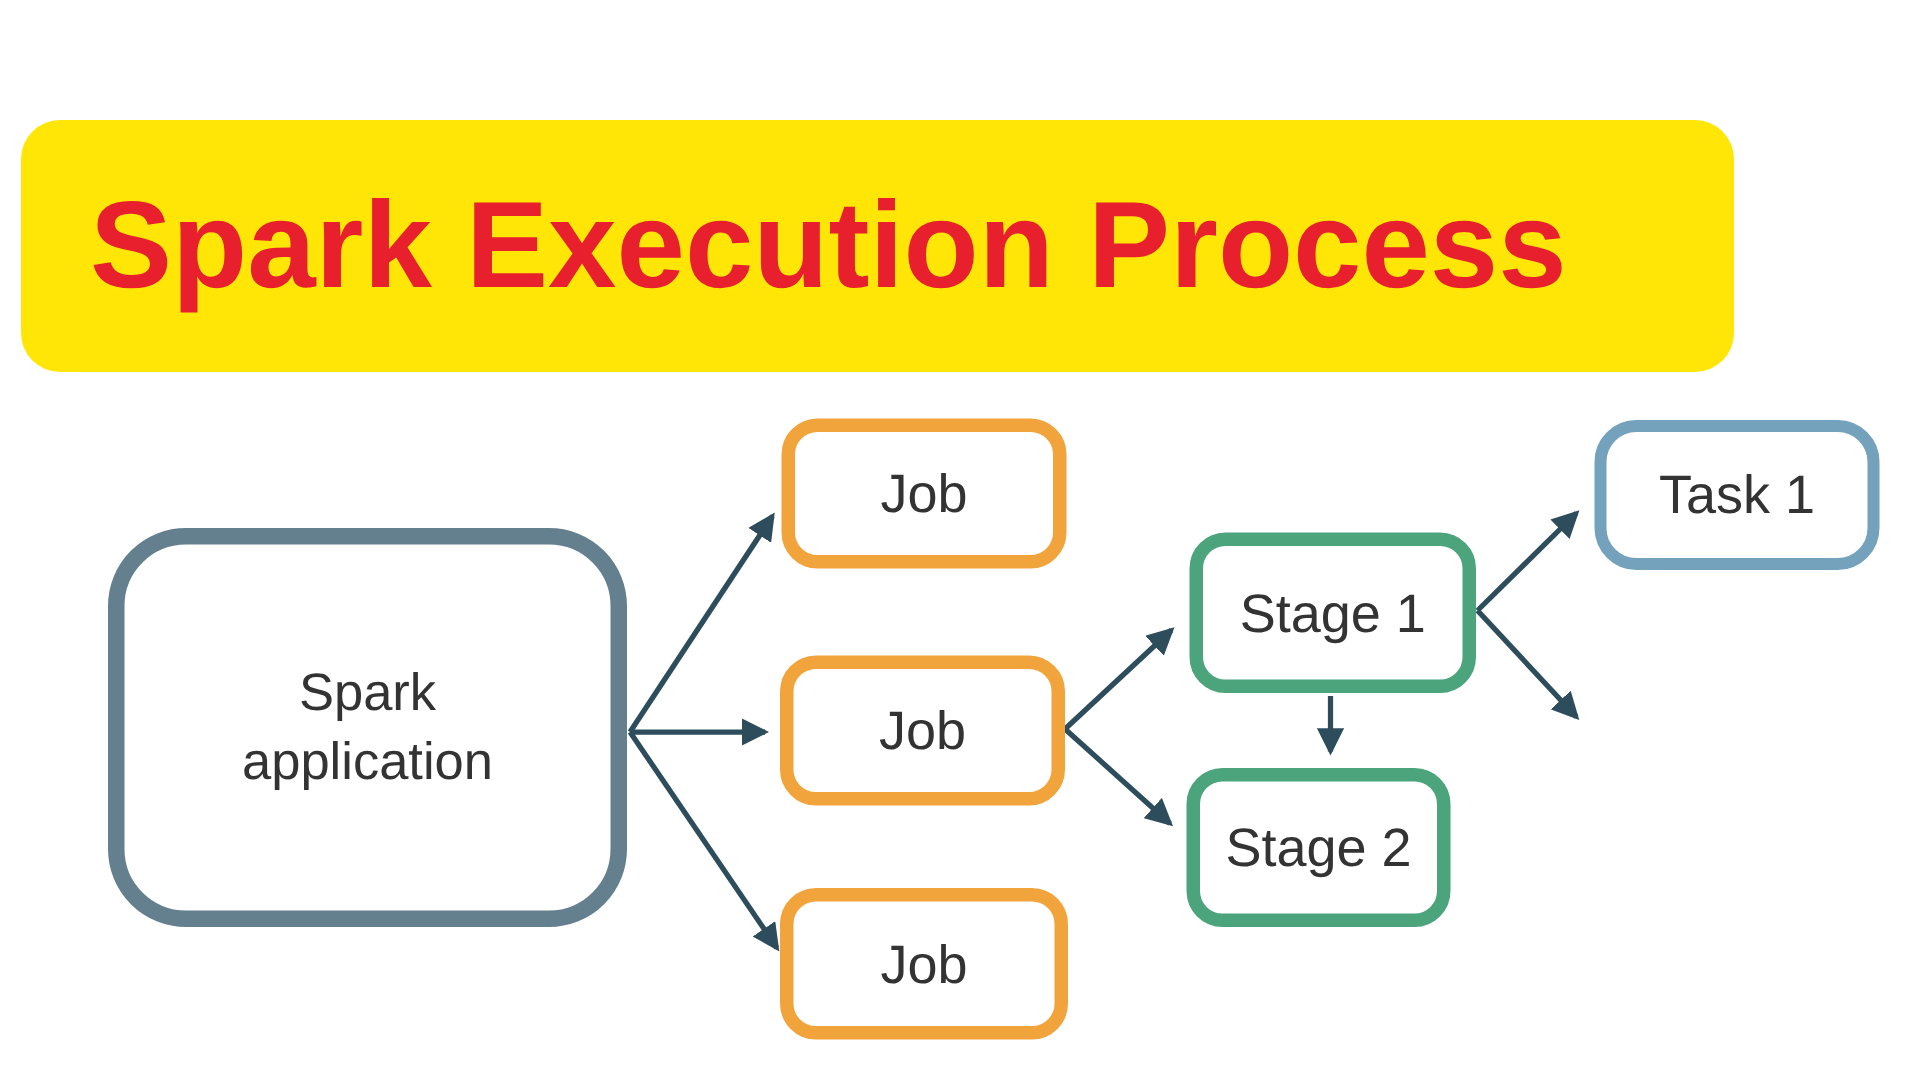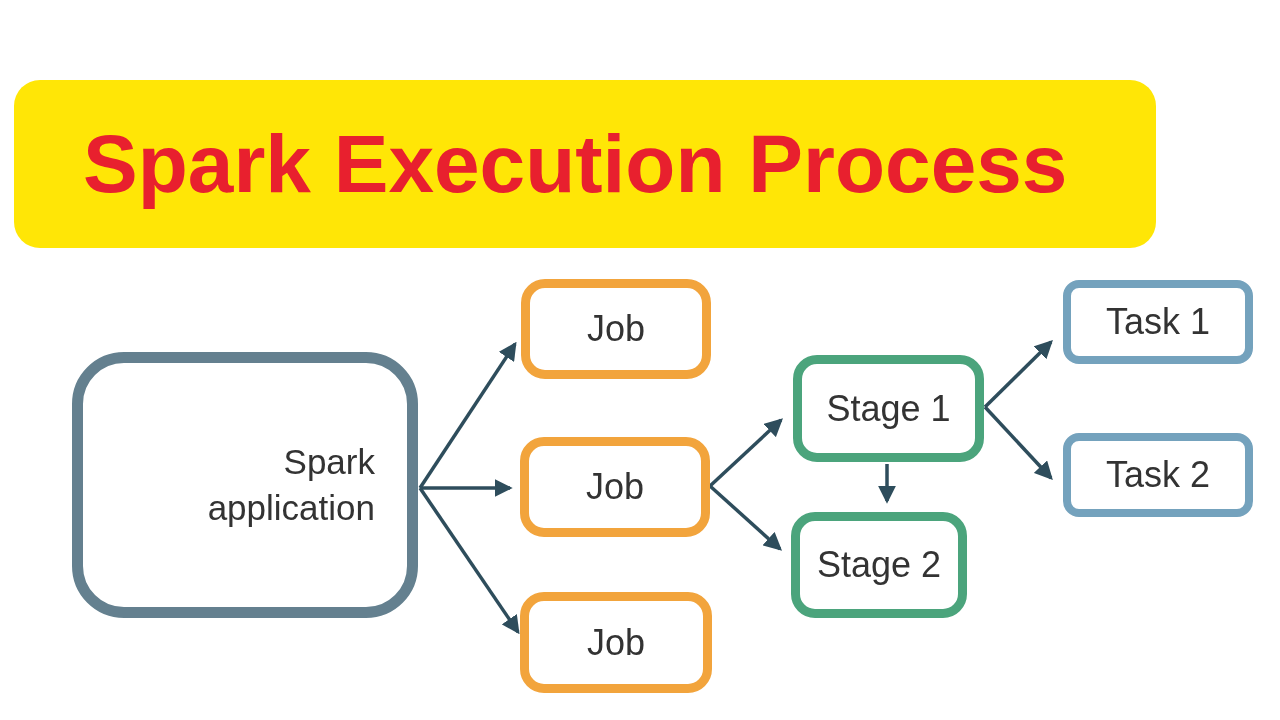--- a/index.html
+++ b/index.html
@@ -18,21 +18,21 @@
   .banner {
     position: absolute;
     left: 14px;
     top: 80px;
     width: 1142px;
     height: 168px;
     background: #FFE606;
     border-radius: 26px;
     display: flex;
     align-items: center;
-    padding-left: 69px;
+    padding-left: 46px;
     box-sizing: border-box;
   }
   .banner .title-text {
     color: #E8202E;
     font-size: 82px;
     font-weight: bold;
     letter-spacing: 0px;
     white-space: nowrap;
   }
   .arrows {
@@ -44,21 +44,21 @@
     pointer-events: none;
   }
   .node {
     position: absolute;
     background: #ffffff;
     display: flex;
     align-items: center;
     justify-content: center;
     box-sizing: border-box;
     color: #333333;
-    text-align: right;
+    text-align: center;
   }
   .node .node-label {
     font-size: 36px;
     line-height: 1.32;
     color: #333333;
   }
   .node-spark {
     left: 72px;  top: 352px;
     width: 346px; height: 266px;
     border: 11px solid #64808F;
@@ -74,23 +74,23 @@
   .node-job-2 { left: 520px; top: 437px; }
   .node-job-3 { left: 520px; top: 592px; width: 192px; height: 101px; }
   .node-stage {
     width: 191px; height: 107px;
     border: 9px solid #4BA47C;
     border-radius: 24px;
   }
   .node-stage-1 { left: 793px; top: 355px; }
   .node-stage-2 { left: 791px; top: 512px; width: 176px; height: 106px; }
   .node-task {
-    width: 190px; height: 84px;
+    width: 190px; height: 100px;
     border: 8px solid #74A2BD;
-    border-radius: 16px;
+    border-radius: 28px;
   }
   .node-task-1 { left: 1063px; top: 280px; }
   .node-task-2 { left: 1063px; top: 433px; }
 </style>
 </head>
 <body>
 
 <div class="canvas">
 
   <div class="banner" style="background: rgb(255, 230, 6);">
@@ -136,17 +136,14 @@
   </div>
 
   <div class="node node-stage node-stage-2" style="border-color: rgb(75, 164, 124);">
     <span class="node-label">Stage 2</span>
   </div>
 
   <div class="node node-task node-task-1" style="border-color: rgb(116, 162, 189);">
     <span class="node-label">Task 1</span>
   </div>
 
-  <div class="node node-task node-task-2" style="border-color: rgb(116, 162, 189);">
-    <span class="node-label">Task 2</span>
-  </div>
 
 </div>
 
 </body></html>

